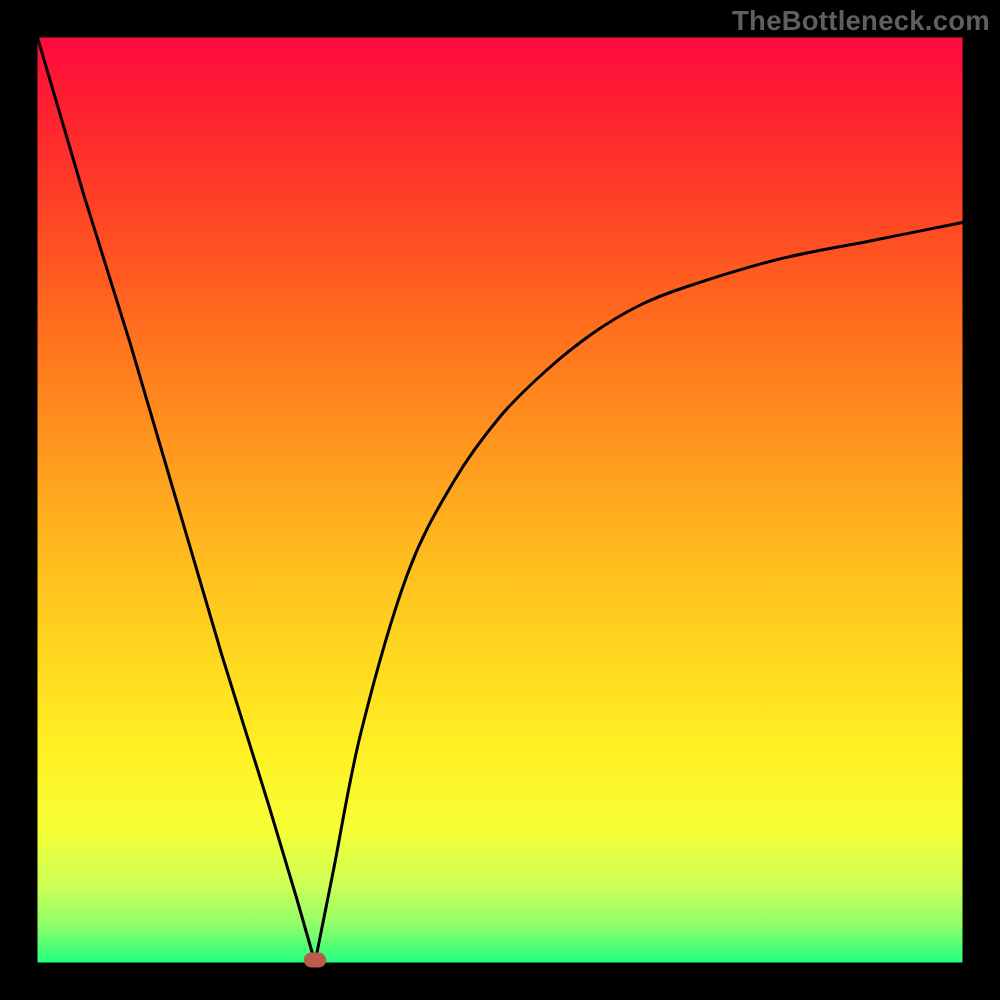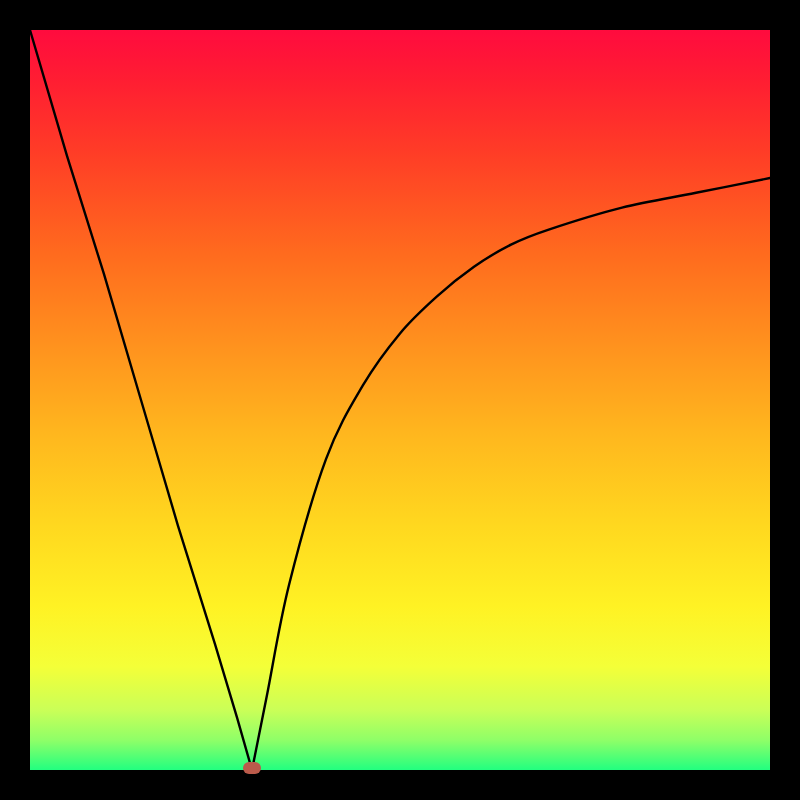--- a/index.html
+++ b/index.html
@@ -68,13 +68,14 @@
 
 <div class="frame">
 
   <div class="plot-area">
     <svg viewBox="0 0 740 740" preserveAspectRatio="none">
       <path id="curve-path" fill="none" stroke="#000000" stroke-width="2.4" stroke-linecap="round" d="M 0 0 L 37 125.80000000000007 L 74 244.2 L 111 370 L 148 495.79999999999995 L 185 614.2 L 207.20000000000002 688.2 L 222 740 C 224.46666666666667 727.6666666666666, 230.63333333333335 696.8333333333334, 236.8 666 C 242.96666666666667 635.1666666666666, 249.13333333333333 594.4666666666667, 259 555 C 268.8666666666667 515.5333333333333, 283.6666666666667 462.5, 296 429.2 C 308.3333333333333 395.9, 320.6666666666667 376.16666666666663, 333 355.2 C 345.3333333333333 334.23333333333335, 357.66666666666663 318.20000000000005, 370 303.40000000000003 C 382.33333333333337 288.6, 394.66666666666674 277.5, 407.00000000000006 266.4 C 419.33333333333337 255.29999999999995, 431.6666666666667 245.43333333333328, 444 236.79999999999995 C 456.3333333333333 228.16666666666663, 468.6666666666667 220.76666666666668, 481 214.60000000000002 C 493.3333333333333 208.43333333333337, 499.5 205.96666666666673, 518 199.80000000000007 C 536.5 193.6333333333334, 567.3333333333334 183.7666666666667, 592 177.60000000000002 C 616.6666666666666 171.43333333333334, 641.3333333333334 167.7333333333333, 666 162.79999999999995 C 690.6666666666666 157.86666666666662, 727.6666666666666 150.46666666666667, 740 148"></path>
     </svg>
     <div id="marker" class="marker" style="left: 213px; top: 732px; background: rgb(187, 91, 75);"></div>
   </div>
 
+  <div class="watermark">TheBottleneck.com</div>
 </div>
 
 </body></html>

